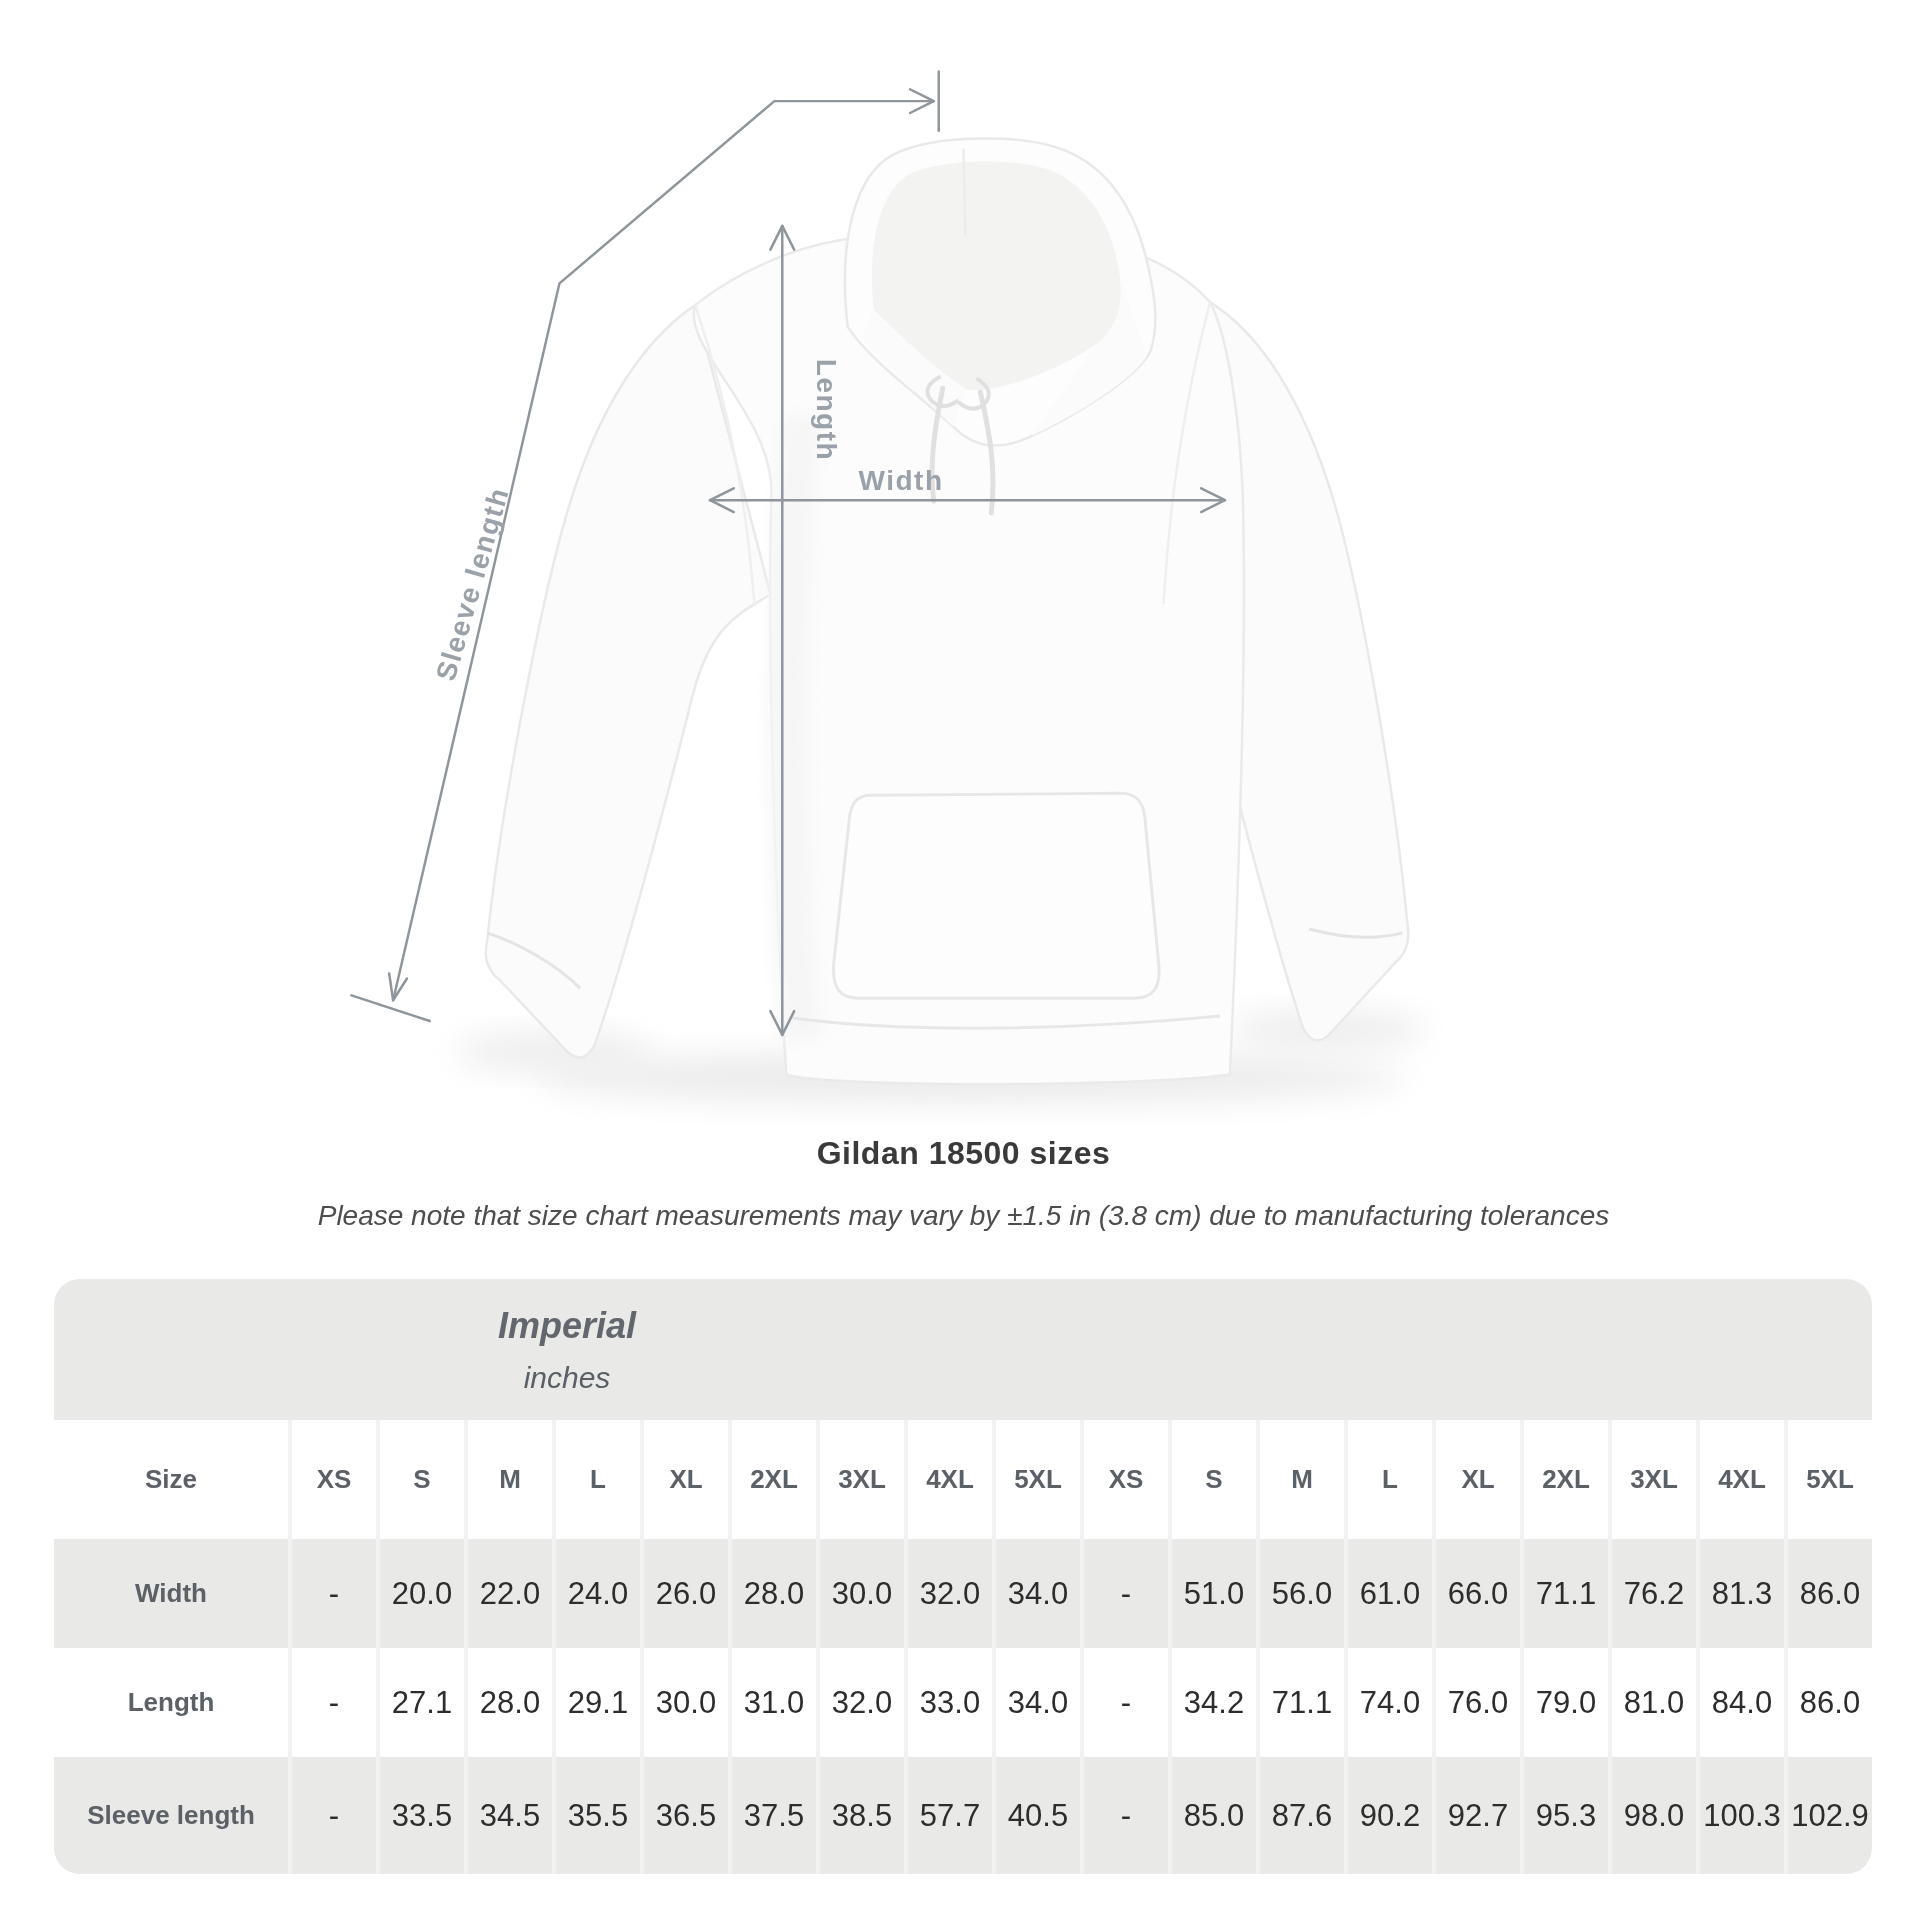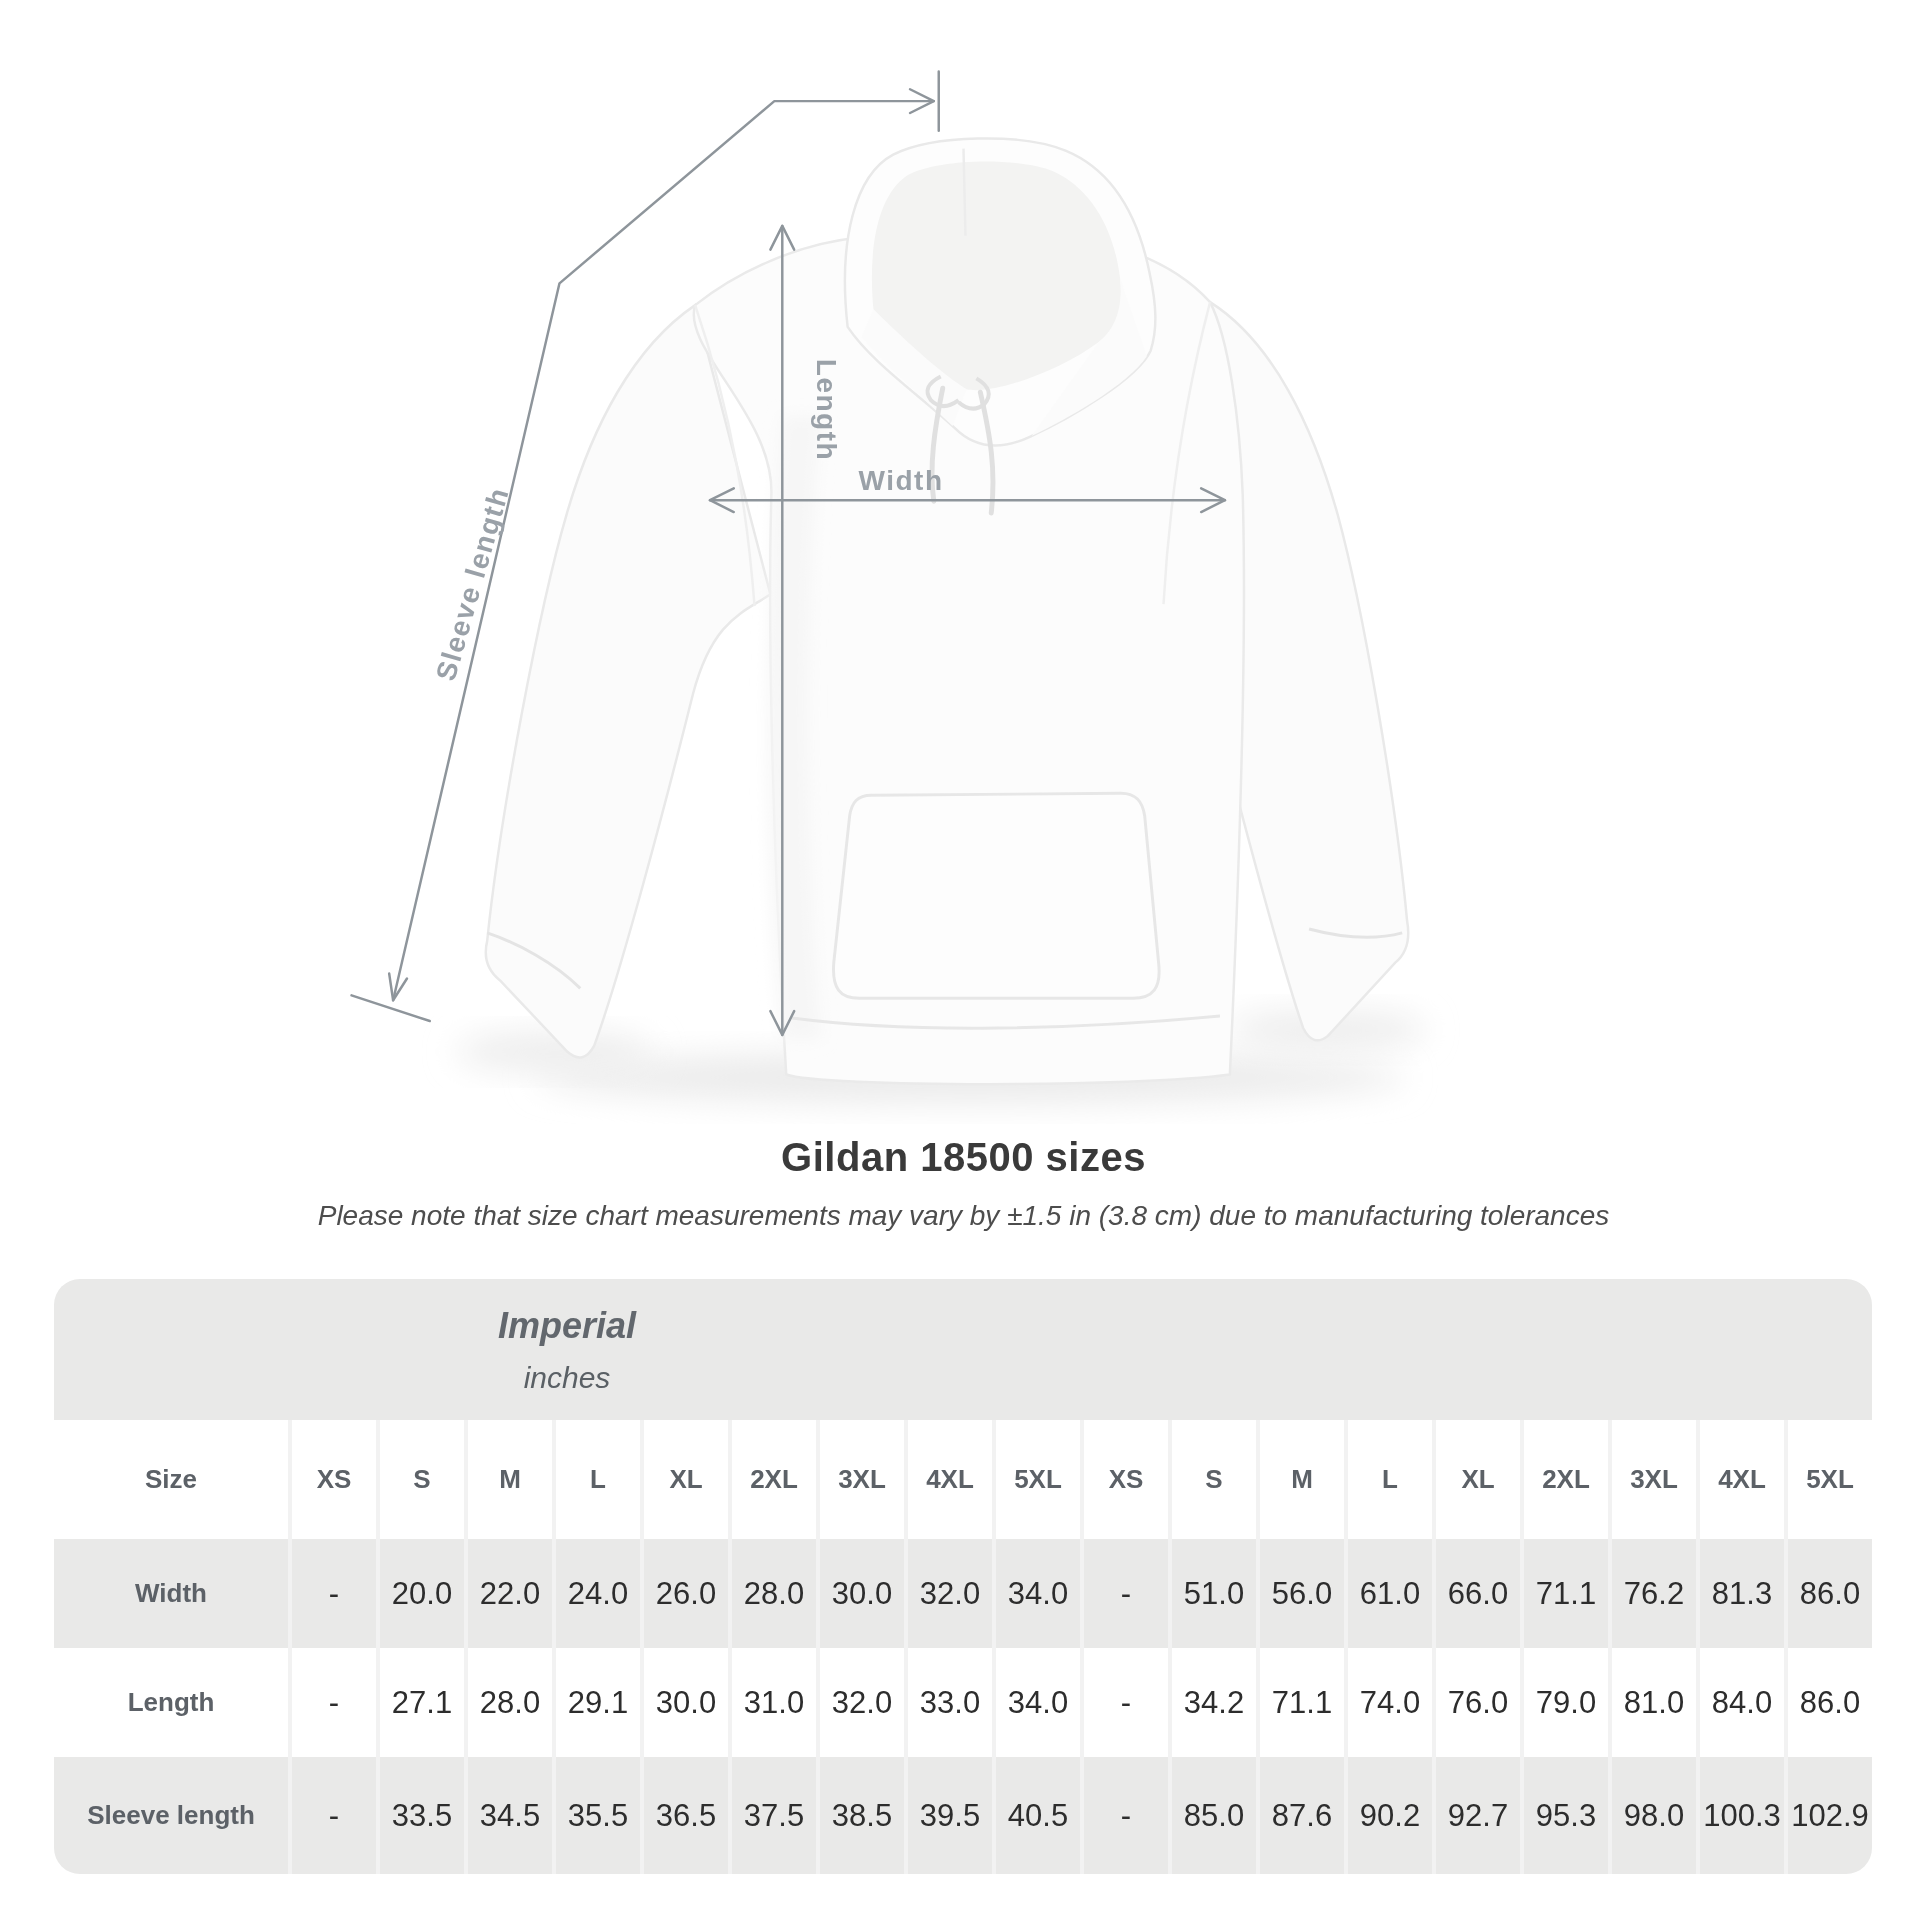--- a/index.html
+++ b/index.html
@@ -13,21 +13,21 @@
     position:absolute; color:#9aa1a8; font-weight:bold; font-size:28px;
     letter-spacing:1.5px; white-space:nowrap; transform-origin:center;
   }
   .dim-label.width  { left:901px; top:481px; transform:translate(-50%,-50%); }
   .dim-label.length { left:826px; top:410px; transform:translate(-50%,-50%) rotate(90deg); }
   .dim-label.sleeve { left:473px; top:584px; transform:translate(-50%,-50%) rotate(-74deg); }
 
   
   .title {
     position:absolute; left:0; top:1135px; width:100%; text-align:center;
-    font-size:40px; font-weight:bold; color:#3a3a3a; letter-spacing:0.5px;
+    font-size:32px; font-weight:bold; color:#3a3a3a; letter-spacing:0.5px;
   }
   .subtitle {
     position:absolute; left:0; top:1200px; width:100%; text-align:center;
     font-size:28px; font-style:italic; color:#4d4d4d;
   }
 
   
   .size-table {
     position:absolute; left:54px; top:1279px; width:1818px;
     border-radius:26px; overflow:hidden;
@@ -247,21 +247,21 @@
         </div>
         <div class="grid-row trow-data gray trow-last">
           <div class="cell head first">Sleeve length</div>
           <div class="cell">-</div>
           <div class="cell">33.5</div>
           <div class="cell">34.5</div>
           <div class="cell">35.5</div>
           <div class="cell">36.5</div>
           <div class="cell">37.5</div>
           <div class="cell">38.5</div>
-          <div class="cell">39.5</div>
+          <div class="cell">57.7</div>
           <div class="cell">40.5</div>
           <div class="cell">-</div>
           <div class="cell">85.0</div>
           <div class="cell">87.6</div>
           <div class="cell">90.2</div>
           <div class="cell">92.7</div>
           <div class="cell">95.3</div>
           <div class="cell">98.0</div>
           <div class="cell">100.3</div>
           <div class="cell">102.9</div>

